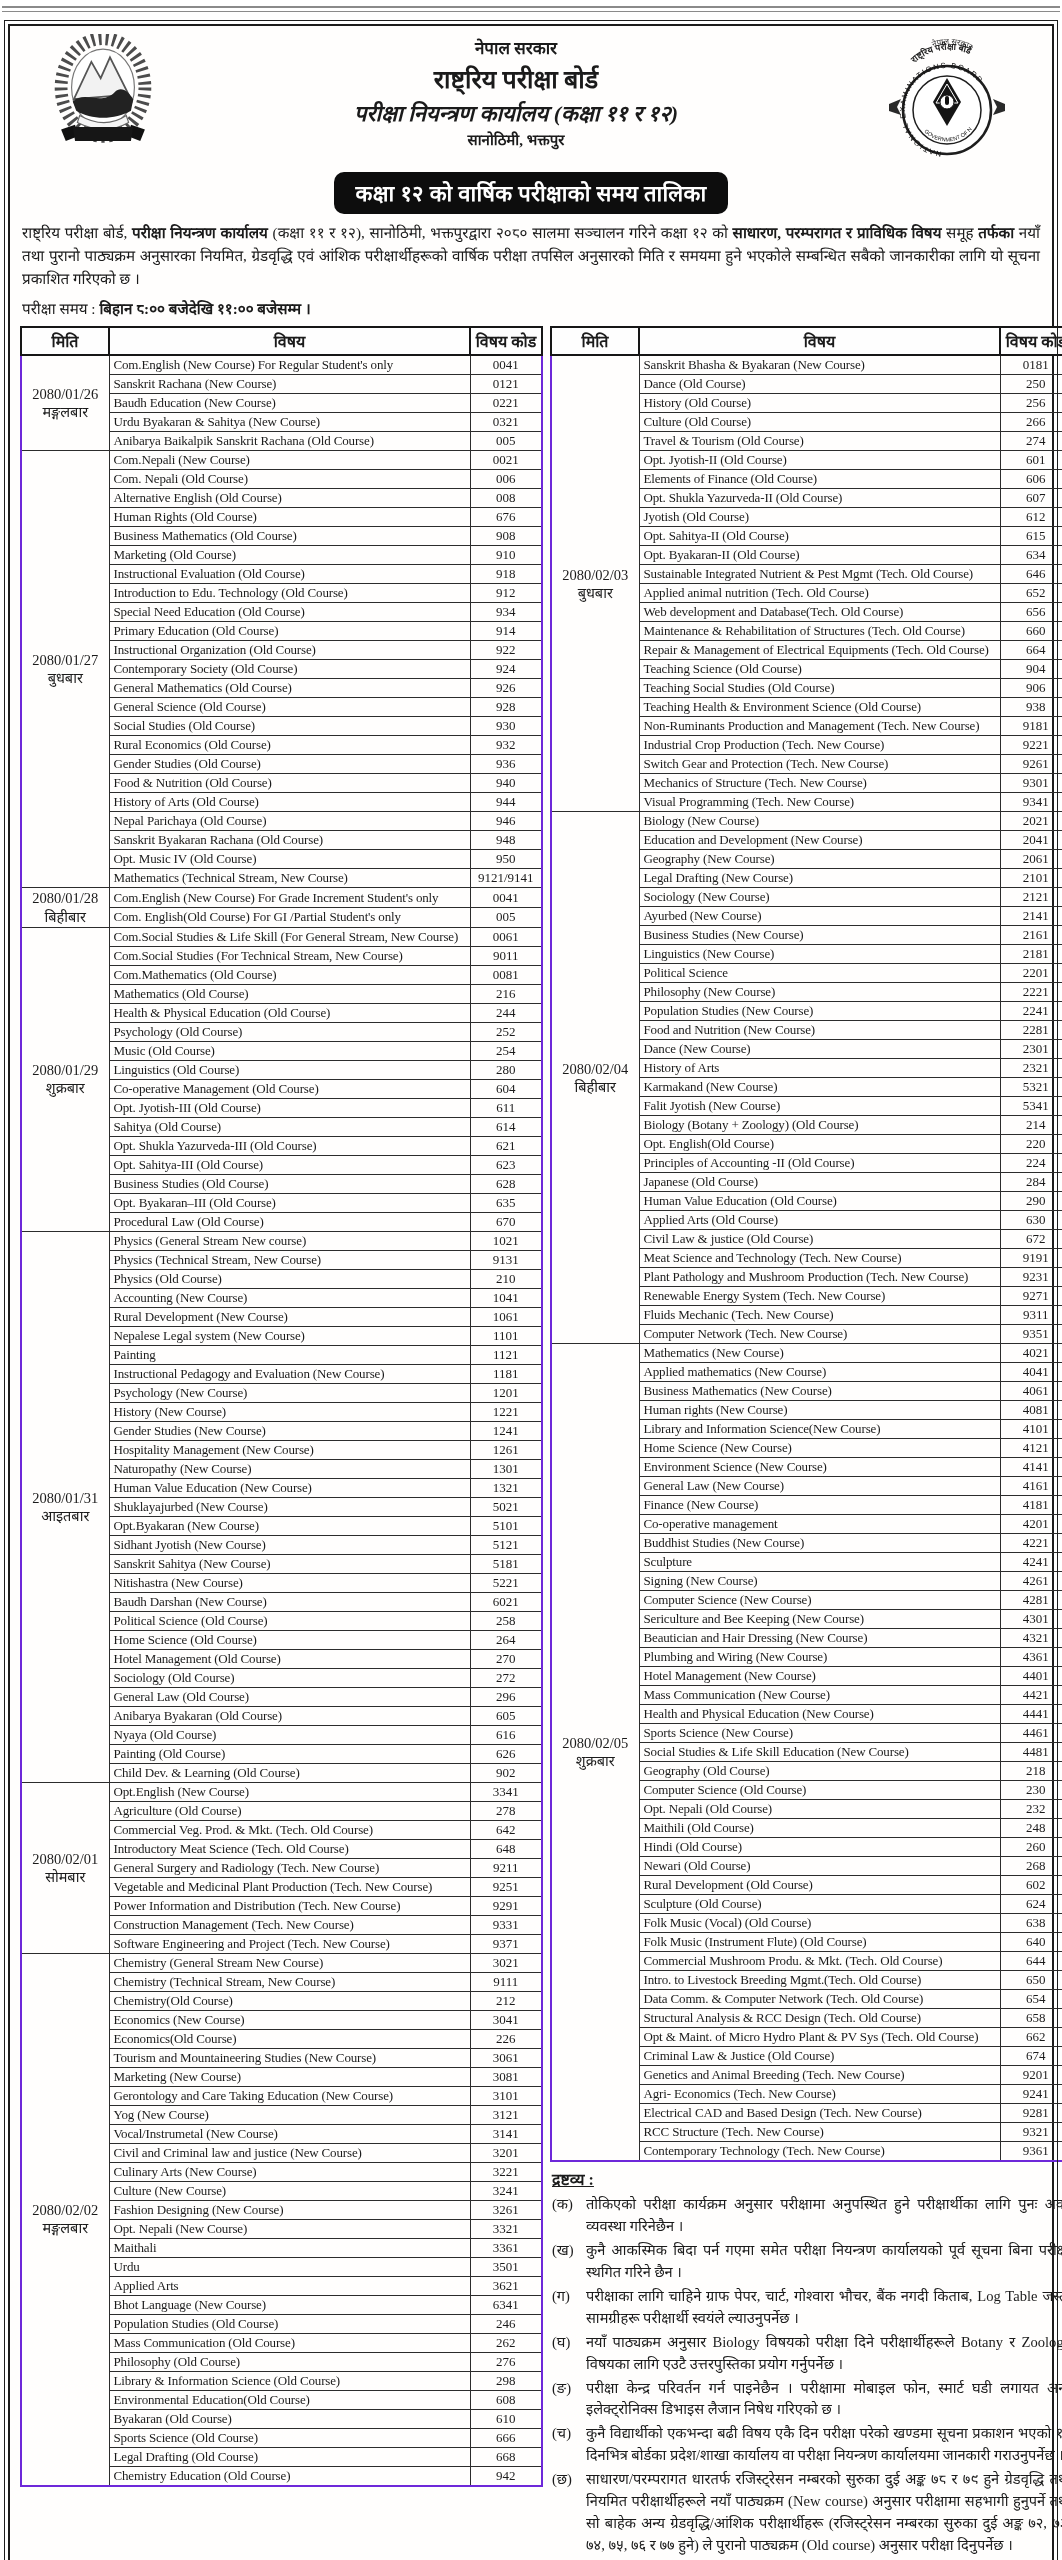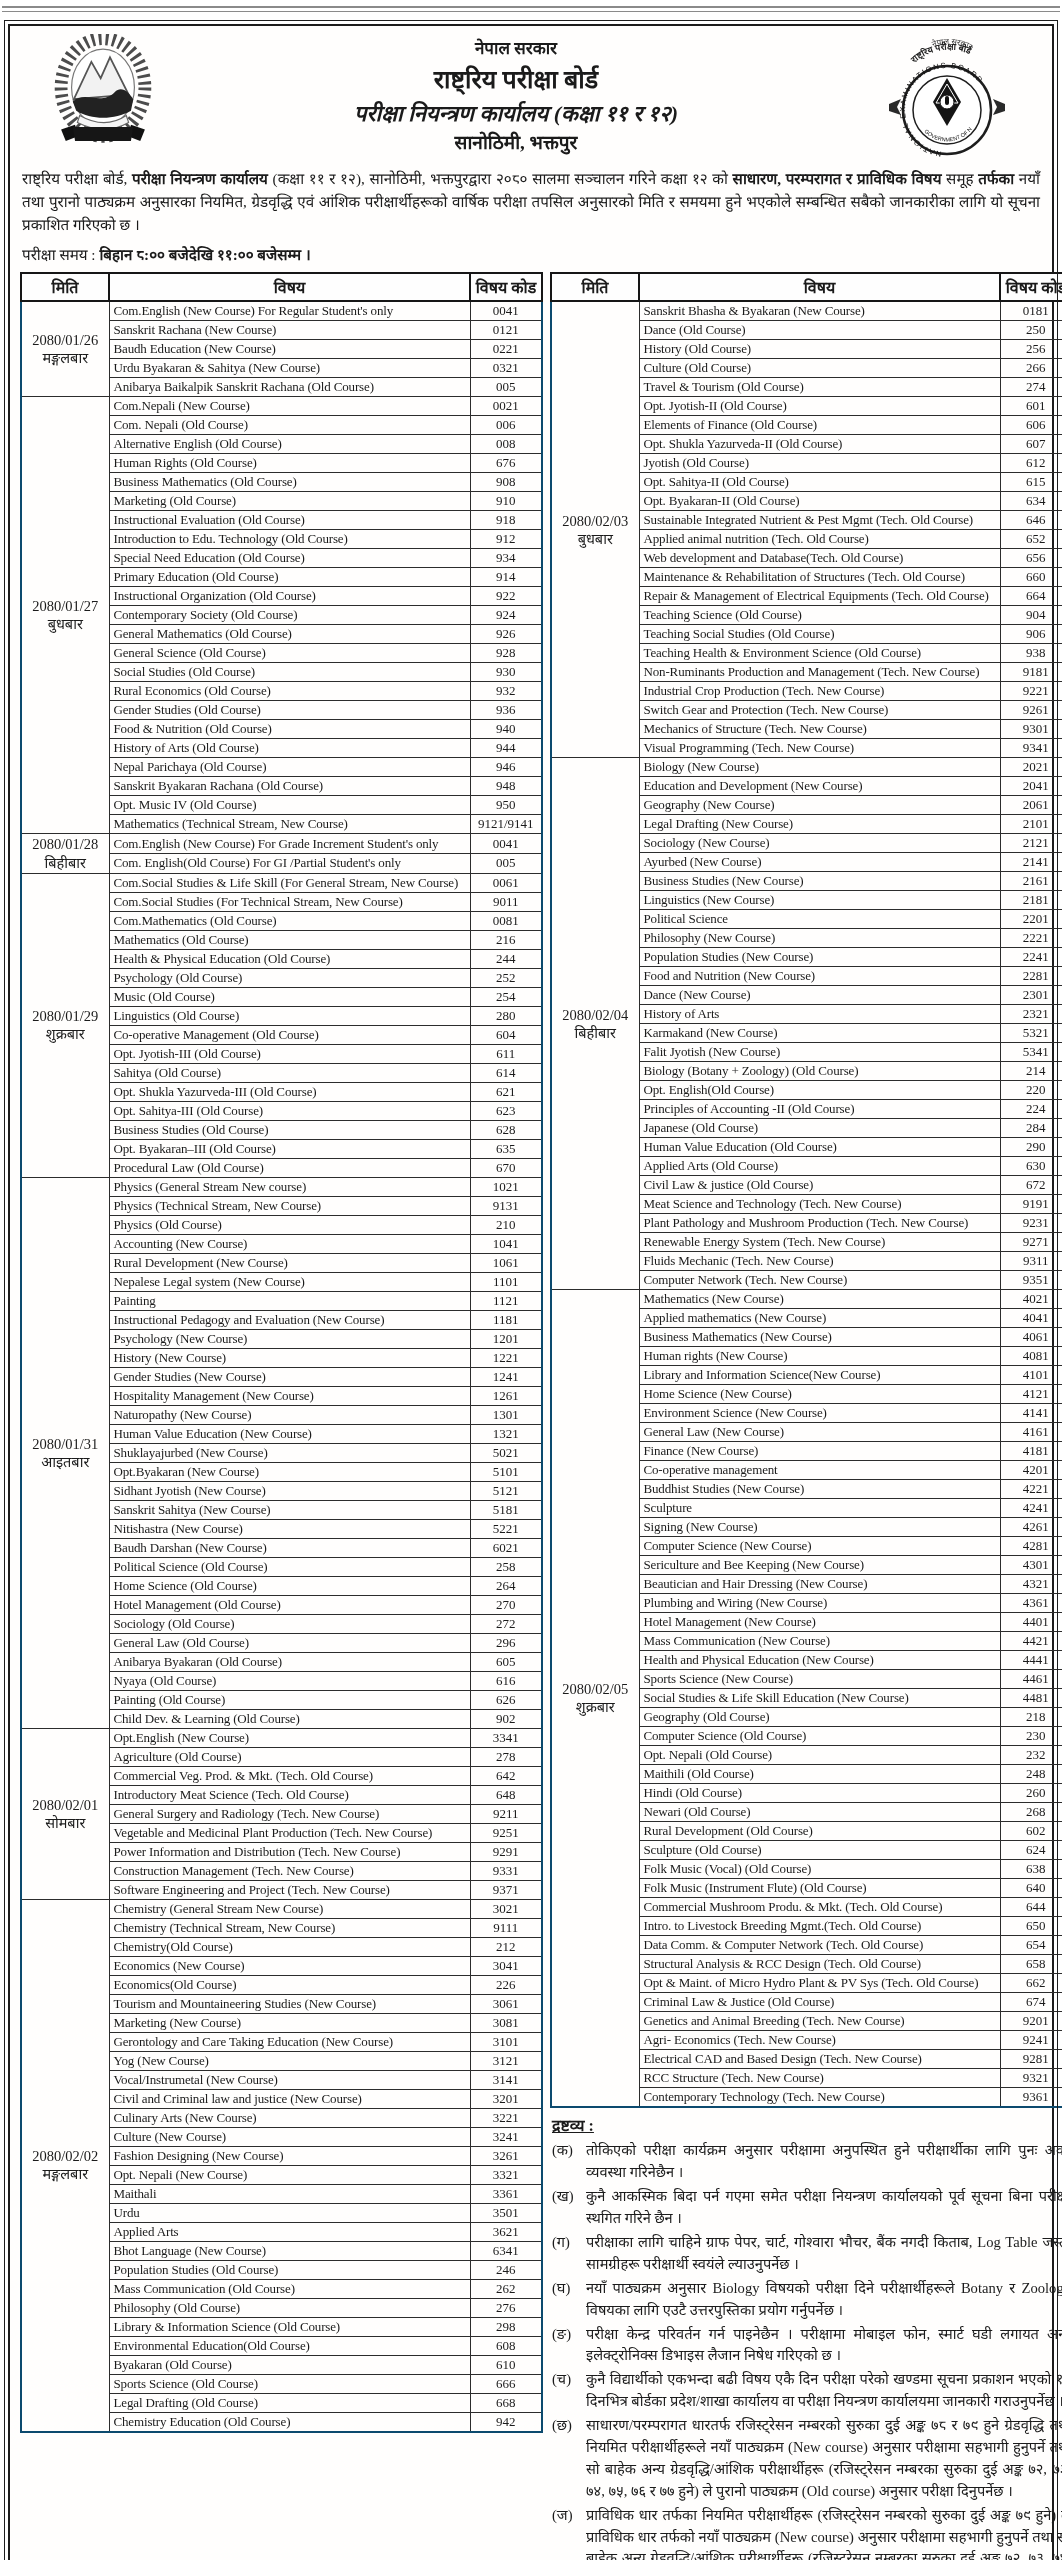--- a/index.html
+++ b/index.html
@@ -5,35 +5,35 @@
   html,body{margin:0;padding:0;background:#ffffff;}
   body{width:1062px;font-family:"Liberation Serif",serif;color:#1b1b1b;}
   .toprule{height:3px;border-top:2px solid #8a8a8a;border-bottom:1px solid #8a8a8a;margin:6px 2px 12px 2px;}
   .page{margin:0 8px 10px 8px;border:2px solid #1c1c1c;outline:1px solid #1c1c1c;outline-offset:3px;padding:8px 10px 10px 10px;background:#fffefd;}
   
   .hdr{display:grid;grid-template-columns:160px 1fr 190px;align-items:start;min-height:128px;}
   .hdr-center{text-align:center;padding-top:2px;}
   .gov-line{font-size:17px;font-weight:bold;}
   .board-line{font-size:25px;font-weight:bold;margin-top:2px;}
   .office-line{font-size:22px;font-weight:bold;margin-top:2px;font-style:italic;}
-  .addr-line{font-size:19px;font-weight:bold;margin-top:2px;}
+  .addr-line{font-size:15px;font-weight:bold;margin-top:2px;}
   .banner-wrap{text-align:center;margin:6px 0 8px 0;}
   .banner{display:inline-block;background:#0d0d0d;color:#fff;font-weight:bold;font-size:22px;padding:5px 22px 7px 22px;border-radius:10px;letter-spacing:.3px;}
   .emblem-box{padding-left:24px;}
   .seal-box{display:flex;justify-content:center;}
   
   .intro{font-size:15.2px;line-height:1.5;text-align:justify;margin:2px 2px 8px 2px;}
   .intro b{font-weight:bold;}
   .time-line{font-size:15.2px;margin:2px 2px 8px 2px;}
   .time-line .tv{font-weight:bold;}
   
   .cols{display:flex;gap:7px;align-items:flex-start;}
   .colL{width:523px;flex:none;}
   .colR{width:523px;flex:none;}
-  table.sched{border-collapse:collapse;width:100%;table-layout:fixed;border:2px solid #0c4a6e;}
+  table.sched{border-collapse:collapse;width:100%;table-layout:fixed;border:2px solid #6d28d9;}
   table.sched th{border:2px solid #161616;font-size:16px;padding:2px 2px;background:#fefefe;}
   table.sched td{border:1px solid #2c2c2c;vertical-align:middle;}
   .grp-start td{border-top:1.6px solid #111;}
   td.date-cell{text-align:center;font-size:14.5px;line-height:1.25;padding:1px;}
   td.subj-cell{padding:1px 4px;font-size:13px;line-height:1.22;letter-spacing:-0.15px;}
   td.code-cell{text-align:center;font-size:13px;padding:1px 2px;white-space:nowrap;}
   .c-date{width:88px;} .c-code{width:72px;}
   
   .notes{margin-top:6px;padding:0 2px;font-size:14.6px;line-height:1.5;}
   .notes-head{font-weight:bold;text-decoration:underline;font-size:16px;margin-bottom:2px;}
@@ -84,20 +84,23 @@
         <path d="M70 44 L84 68 L56 68 Z" fill="#151515"></path>
         <path d="M70 92 L84 68 L56 68 Z" fill="#151515"></path>
         <path d="M70 50 L81 69 L59 69 Z" fill="#151515" stroke="#fff" stroke-width="1"></path>
         <circle cx="70" cy="68" r="7" fill="#fff" stroke="#111" stroke-width="1"></circle>
         <rect x="68" y="62" width="4" height="9" rx="2" fill="#111"></rect>
         <text font-size="5.5" fill="#222" font-family="Liberation Sans,sans-serif"><textPath href="#innArc" startOffset="8%">GOVERNMENT OF NEPAL</textPath></text>
       </svg>
     </div>
   </div>
 
+  <div class="banner-wrap">
+    <span class="banner">कक्षा १२ को वार्षिक परीक्षाको समय तालिका</span>
+  </div>
 
   <p class="intro" id="intro"><span>राष्ट्रिय परीक्षा बोर्ड, </span><b>परीक्षा नियन्त्रण कार्यालय</b><span> (कक्षा ११ र १२), सानोठिमी, भक्तपुरद्वारा २०८० सालमा सञ्चालन गरिने कक्षा १२ को </span><b>साधारण, परम्परागत र प्राविधिक विषय</b><span> समूह </span><b>तर्फका</b><span> नयाँ तथा पुरानो पाठ्यक्रम अनुसारका नियमित, ग्रेडवृद्धि एवं आंशिक परीक्षार्थीहरूको वार्षिक परीक्षा तपसिल अनुसारको मिति र समयमा हुने भएकोले सम्बन्धित सबैको जानकारीका लागि यो सूचना प्रकाशित गरिएको छ ।</span></p>
 
   <div class="time-line">
     <span>परीक्षा समय : </span><span class="tv">बिहान ८:०० बजेदेखि ११:०० बजेसम्म ।</span>
   </div>
 
   <div class="cols">
     <div class="colL">
       <table class="sched" id="left-table">

